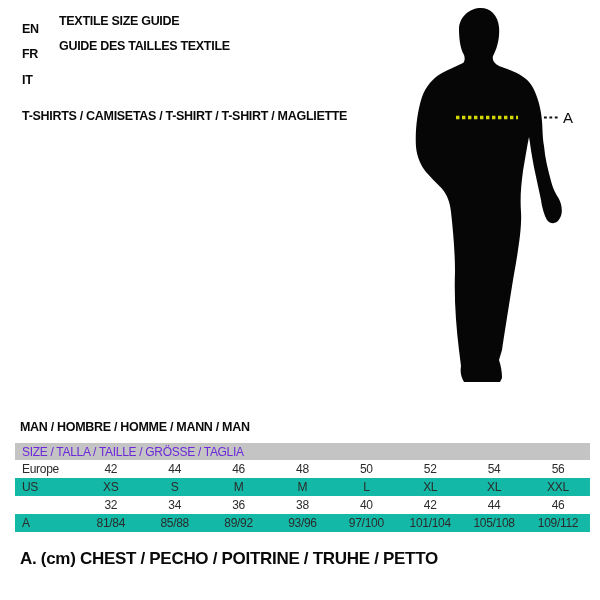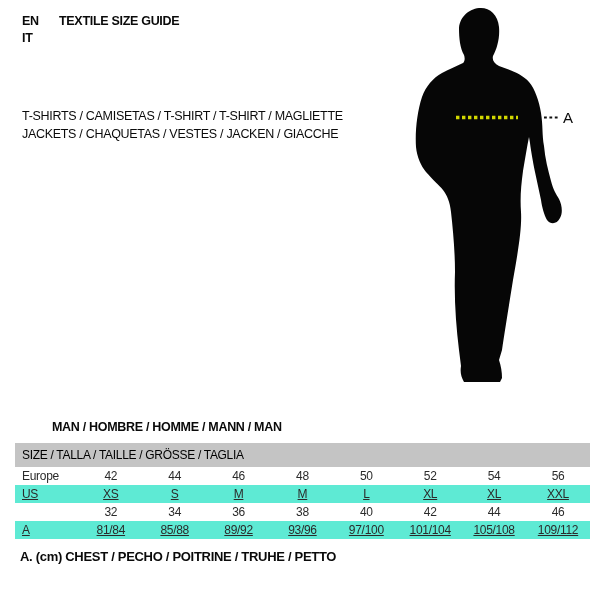--- a/index.html
+++ b/index.html
@@ -4,60 +4,63 @@
 <style>
   html,body{margin:0;padding:0;background:#fff;}
   .canvas{
     position:relative;width:600px;height:600px;background:#ffffff;
     font-family:"Liberation Sans",sans-serif;color:#0a0a0a;overflow:hidden;
     letter-spacing:-0.3px;
   }
   
   .lang-list{position:absolute;left:22px;top:13px;}
   .lang-row{display:flex;font-size:12.5px;font-weight:700;line-height:17.4px;}
-  .lang-code{width:37px;flex:0 0 37px;}
+  .lang-code{width:37px;flex:0 0 37px;margin-top:8px;}
   
   .cats{position:absolute;left:22px;top:108px;}
-  .cat-line{font-size:12.5px;font-weight:400;line-height:17.5px;}
+  .cat-line{font-size:12.5px;font-weight:700;line-height:17.5px;}
   
   .figure{position:absolute;left:395px;top:0;width:195px;height:400px;}
   
-  .section-title{position:absolute;left:20px;top:420px;font-size:12.5px;font-weight:700;margin-left:32px;}
+  .section-title{position:absolute;left:20px;top:420px;font-size:12.5px;font-weight:700;}
   
   .size-table{
     position:absolute;left:15px;top:443px;width:575px;
     border-collapse:collapse;table-layout:fixed;font-size:12px;color:#2b2b2b;
   }
   .size-table td{padding:0;height:18px;text-align:center;vertical-align:middle;}
   .size-table td.row-label{text-align:left;padding-left:7px;width:68px;}
   .size-table tr.head td{
-    background:#c4c4c4;color:#000000;text-align:left;padding-left:7px;height:24px;
+    background:#c4c4c4;color:#6d28d9;text-align:left;padding-left:7px;height:17px;
   }
-  .size-table tr.stripe td{background:#5eead4;text-decoration:underline;}
+  .size-table tr.stripe td{background:#14b8a6;}
   
-  .footnote{position:absolute;left:20px;top:549px;font-size:13px;font-weight:700;}
+  .footnote{position:absolute;left:20px;top:549px;font-size:17px;font-weight:700;}
 </style>
 </head>
 <body>
 
 <div class="canvas">
 
   <div class="lang-list">
       <div class="lang-row">
         <span class="lang-code">EN</span>
         <span>TEXTILE SIZE GUIDE</span>
       </div>
       <div class="lang-row">
+        <span class="lang-code">FR</span>
+        <span>GUIDE DES TAILLES TEXTILE</span>
+      </div>
+      <div class="lang-row">
         <span class="lang-code">IT</span>
       </div>
     </div>
 
   <div class="cats">
     <div class="cat-line">T-SHIRTS / CAMISETAS / T-SHIRT / T-SHIRT / MAGLIETTE</div>
-    <div class="cat-line">JACKETS / CHAQUETAS / VESTES / JACKEN / GIACCHE</div>
   </div>
 
   <svg class="figure" viewBox="0 0 195 400" width="195" height="400">
     <path fill="#060606" d="
       M86,8
       C95,8 103,15 104,27
       C105,38 102,49 98,56
       C97,60 99,63 104,66
       C115,70 127,74 134,82
       C140,89 144,101 146,113

